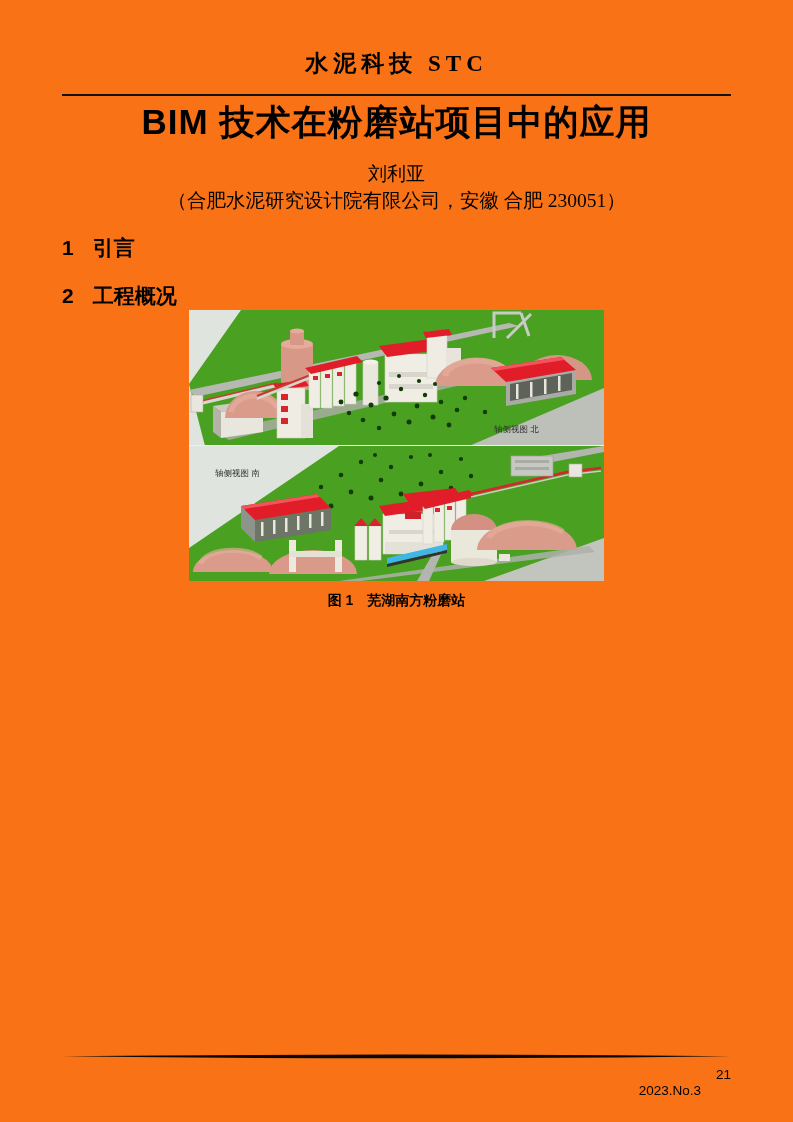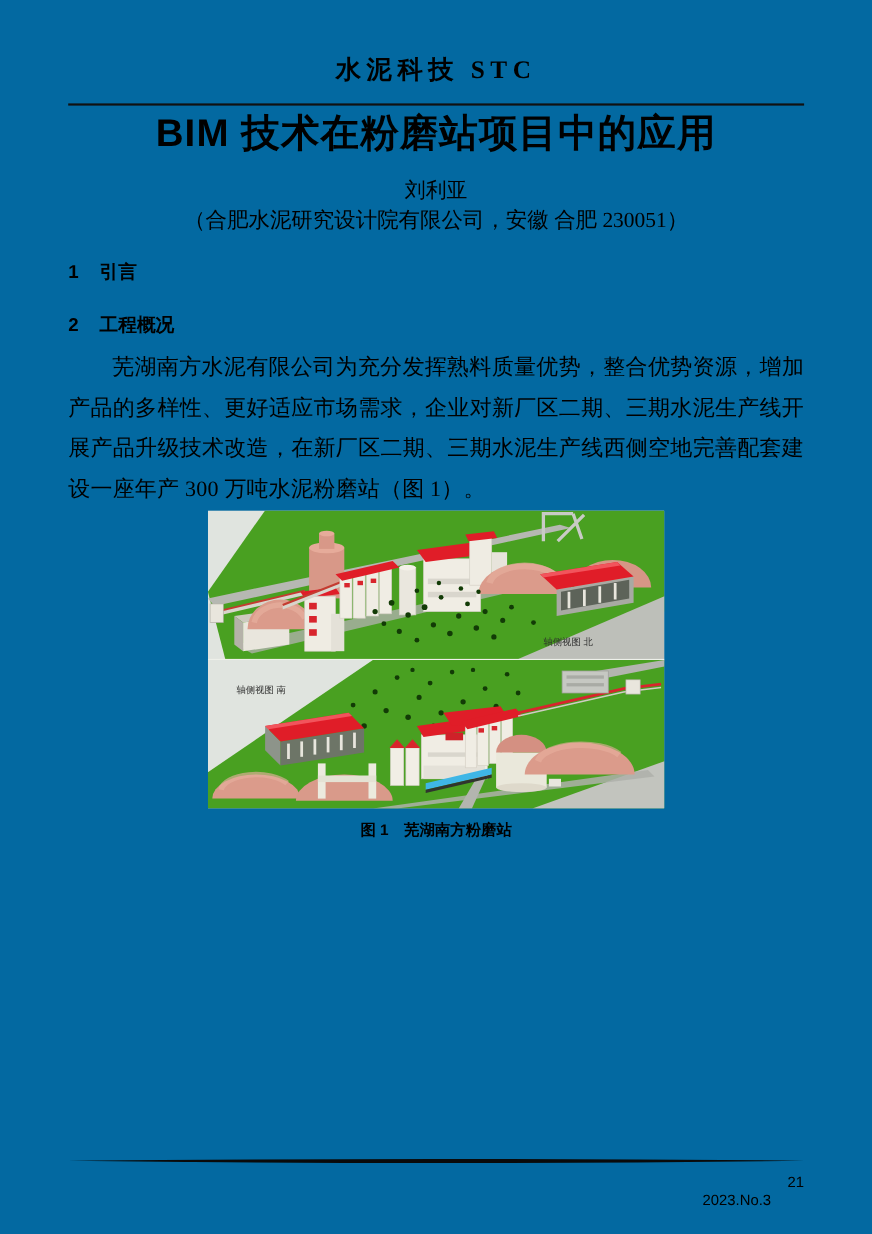--- a/index.html
+++ b/index.html
@@ -1,40 +1,40 @@
 <!DOCTYPE html>
 <html lang="zh"><head>
 <meta charset="utf-8">
 <style>
   * { margin:0; padding:0; box-sizing:border-box; }
   html,body { background:#888; }
   .page {
     width:793px; height:1122px; margin:0 auto; position:relative;
-    background:#0369a1; color:#000; overflow:hidden;
+    background:#f97316; color:#000; overflow:hidden;
     font-family:"Liberation Serif","DejaVu Serif",serif;
   }
   .content { padding:0 62px; }
 
   .journal-header {
     margin-top:48px; text-align:center;
     font-size:23px; letter-spacing:5px; font-weight:600;
     padding-bottom:15px; border-bottom:2.5px solid #111;
   }
   .article-title {
     text-align:center;
     font-family:"Liberation Sans","DejaVu Sans",sans-serif;
     font-weight:bold; font-size:35px; letter-spacing:1px; line-height:52px;
   }
   .author { margin-top:13px; text-align:center; font-size:19px; line-height:26px; }
   .affiliation { margin-top:0; text-align:center; font-size:19.5px; line-height:27px; }
 
   .sec-heading {
     margin-top:19px;
     font-family:"Liberation Sans","DejaVu Sans",sans-serif;
-    font-weight:bold; font-size:17px; line-height:29px;
+    font-weight:bold; font-size:21px; line-height:29px;
   }
   .sec-heading .sec-num { display:inline-block; margin-right:19px; }
 
   .body-para {
     margin-top:6px; font-size:20px; line-height:37px;
     text-align:justify; text-indent:2em; letter-spacing:0.2px;
   }
 
   .figure-wrap { margin-top:0; text-align:center; }
   .figure-wrap svg { display:block; margin:0 auto; }
@@ -69,21 +69,20 @@
     <div class="author">刘利亚</div>
     <div class="affiliation">（合肥水泥研究设计院有限公司，安徽 合肥 230051）</div>
 
     <div class="sec-heading">
       <span class="sec-num">1</span><span>引言</span>
     </div>
 
     <div class="sec-heading">
       <span class="sec-num">2</span><span>工程概况</span>
     </div>
-    <p class="body-para">芜湖南方水泥有限公司为充分发挥熟料质量优势，整合优势资源，增加产品的多样性、更好适应市场需求，企业对新厂区二期、三期水泥生产线开展产品升级技术改造，在新厂区二期、三期水泥生产线西侧空地完善配套建设一座年产 300 万吨水泥粉磨站（图 1）。</p>
 
     <div class="figure-wrap">
       <svg width="415" height="271" viewBox="0 0 415 271">
 
         <g>
           <rect x="0" y="0" width="415" height="136" fill="#e0e4df"></rect>
           <polygon points="0,74 52,0 415,0 415,92 350,136 16,136" fill="#49a021"></polygon>
 
           <g>
             <polygon points="0,80 320,13 330,16 6,87" fill="#b6b8b2"></polygon>

